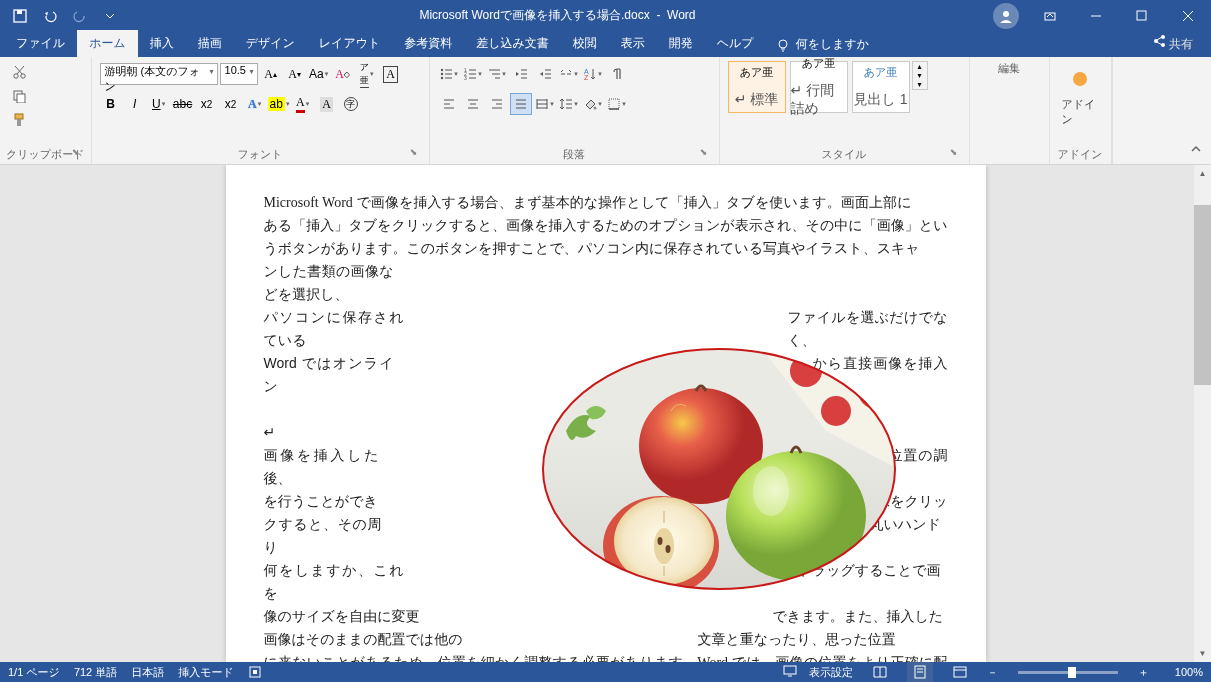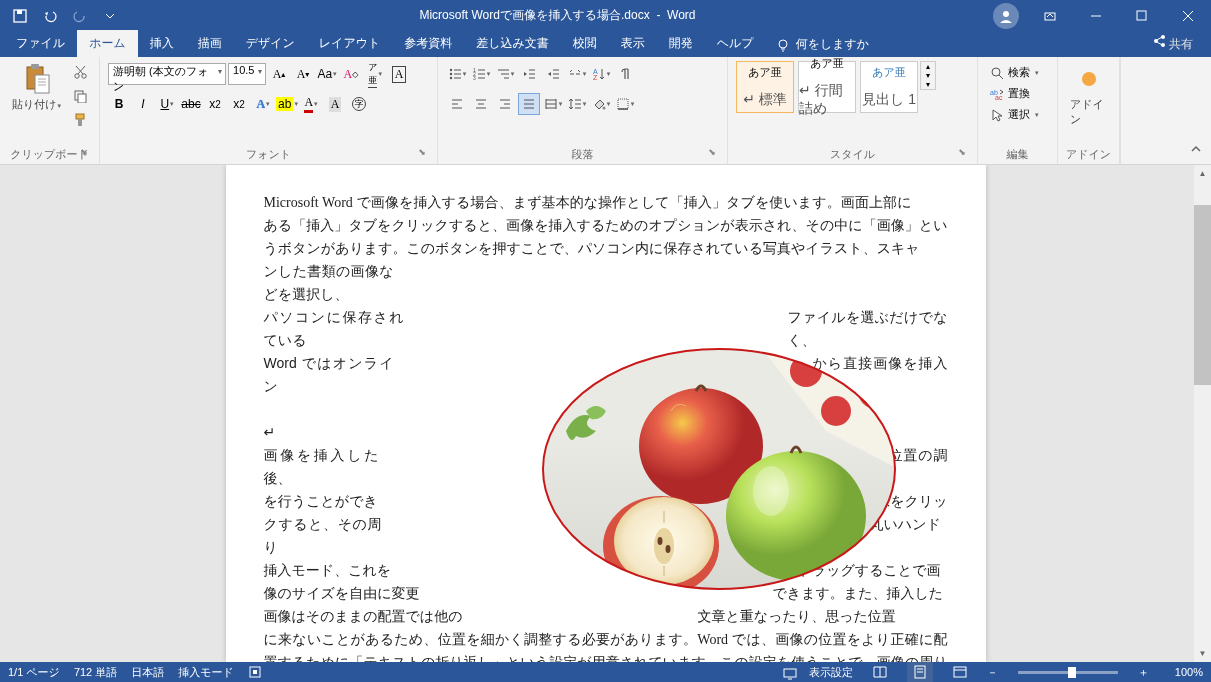--- a/index.html
+++ b/index.html
@@ -161,33 +161,20 @@
         <circle cx="11" cy="11" r="2" fill="#fff"></circle>
         <line x1="5" y1="6" x2="10" y2="3" stroke="#fff"></line>
         <line x1="5" y1="8" x2="10" y2="11" stroke="#fff"></line>
       </svg> <span>共有</span></div>
 </div>
 
 <div class="ribbon">
 
   <div class="group">
     <div class="group-body">
-      <div class="big-btn">
-        <div class="icon-lg">
-            <svg width="28" height="32">
-              <rect x="4" y="4" width="16" height="22" fill="#c98a3a" stroke="#8a5a20"></rect>
-              <rect x="8" y="1" width="8" height="5" rx="1" fill="#999"></rect>
-              <rect x="12" y="12" width="14" height="18" fill="#fff" stroke="#888"></rect>
-              <line x1="15" y1="16" x2="23" y2="16" stroke="#aaa"></line>
-              <line x1="15" y1="19" x2="23" y2="19" stroke="#aaa"></line>
-              <line x1="15" y1="22" x2="23" y2="22" stroke="#aaa"></line>
-            </svg>
-          </div>
-        <div class="lbl dd">貼り付け</div>
-      </div>
       <div class="stack">
         <div class="btn-sm">
             <svg width="14" height="14">
               <circle cx="4" cy="11" r="2.2" fill="none" stroke="#666"></circle>
               <circle cx="11" cy="11" r="2.2" fill="none" stroke="#666"></circle>
               <line x1="5" y1="9" x2="12" y2="1" stroke="#666"></line>
               <line x1="10" y1="9" x2="3" y2="1" stroke="#666"></line>
             </svg>
           </div>
         <div class="btn-sm">
@@ -407,43 +394,20 @@
       <div class="style-more">
           <div>▴</div>
           <div>▾</div>
           <div>▾</div>
         </div>
     </div>
     <div class="group-label"><span>スタイル</span><span class="launcher">⬊</span></div>
   </div>
 
   <div class="group" style="width:80px">
-    <div class="group-body stack" style="padding-top:4px">
-      <div class="edit-item dd">
-          <svg width="14" height="14">
-            <circle cx="6" cy="6" r="4" fill="none" stroke="#555"></circle>
-            <line x1="9" y1="9" x2="13" y2="13" stroke="#555"></line>
-          </svg>
-          <span>検索</span>
-        </div>
-      <div class="edit-item">
-          <svg width="14" height="14">
-            <text x="0" y="8" font-size="7" fill="#3a7bd5">ab</text>
-            <text x="5" y="13" font-size="7" fill="#c44">ac</text>
-            <path d="M10 3 L13 5 L10 7" fill="none" stroke="#555"></path>
-          </svg>
-          <span>置換</span>
-        </div>
-      <div class="edit-item dd">
-          <svg width="14" height="14">
-            <path d="M3 2 L3 12 L6 9 L8 13 L10 12 L8 8 L12 8 Z" fill="#fff" stroke="#555"></path>
-          </svg>
-          <span>選択</span>
-        </div>
-    </div>
     <div class="group-label">編集</div>
   </div>
 
   <div class="group" style="width:62px">
     <div class="group-body">
       <div class="big-btn">
         <div class="icon-lg">
             <svg width="20" height="20">
               <circle cx="10" cy="10" r="7" fill="#f4a742"></circle>
             </svg>
@@ -528,21 +492,21 @@
       <div class="img-float" style="float:right;clear:right;height:0;width:0"></div>
       Microsoft Word で画像を挿入する場合、まず基本的な操作として「挿入」タブを使います。画面上部にある「挿入」タブをクリックすると、画像を挿入するためのオプションが表示され、その中に「画像」というボタンがあります。このボタンを押すことで、パソコン内に保存されている写真やイラスト、スキャ<span style="display:inline-block;width:0"></span>
       <span style="float:left;width:130px">ンした書類の画像などを選択し、</span><br style="clear:both">
       <span style="float:right;width:160px;text-align:justify">ファイルを選ぶだけでなく、</span><span style="float:left;width:140px">パソコンに保存されている</span><br style="clear:both">
       <span style="float:left;width:130px">Word ではオンライン</span><span style="float:right;width:135px;text-align:justify">から直接画像を挿入す</span><br style="clear:both">
       <br style="clear:both">
       <span style="float:left;width:20px">↵</span><br style="clear:both">
       <span style="float:left;width:115px">画像を挿入した後、</span><span style="float:right;width:120px;text-align:justify">サイズや位置の調整</span><br style="clear:both">
       <span style="float:left;width:115px">を行うことができ</span><span style="float:right;width:128px;text-align:justify">ます。画像をクリッ</span><br style="clear:both">
       <span style="float:left;width:118px">クすると、その周り</span><span style="float:right;width:135px;text-align:justify">に小さな丸いハンド</span><br style="clear:both">
-      <span style="float:left;width:140px">挿入モード、これを</span><span style="float:right;width:150px;text-align:justify">ドラッグすることで画</span><br style="clear:both">
+      <span style="float:left;width:140px">何をしますか、これを</span><span style="float:right;width:150px;text-align:justify">ドラッグすることで画</span><br style="clear:both">
       <span style="float:left;width:165px">像のサイズを自由に変更</span><span style="float:right;width:175px;text-align:justify">できます。また、挿入した</span><br style="clear:both">
       <span style="float:left;width:205px">画像はそのままの配置では他の</span><span style="float:right;width:250px;text-align:justify">文章と重なったり、思った位置</span><br style="clear:both">
       に来ないことがあるため、位置を細かく調整する必要があります。Word では、画像の位置をより正確に配置するために「テキストの折り返し」という設定が用意されています。この設定を使うことで、画像の周りにテキストがどのように配置されるかを調整でき、画像が文章と一緒に見やすくレイアウトされるようになります。↵
     </div>
   </div>
   <div class="scroll-v">
     <div class="arr" style="top:0">▲</div>
     <div class="thumb"></div>
     <div class="arr" style="bottom:0">▼</div>
   </div>
@@ -553,21 +517,21 @@
   <span>712 単語</span>
   <span>日本語</span>
   <span>挿入モード</span>
   <span>
       <svg width="14" height="14">
         <rect x="2" y="2" width="10" height="10" fill="none" stroke="#fff"></rect>
         <rect x="5" y="5" width="4" height="4" fill="#fff"></rect>
       </svg>
     </span>
   <div class="spacer"></div>
-  <span style="display:flex;align-items:flex-end;gap:12px">
+  <span style="display:flex;align-items:flex-start;gap:12px">
       <svg width="14" height="12">
         <rect x="1" y="1" width="12" height="8" fill="none" stroke="#fff"></rect>
         <line x1="5" y1="11" x2="9" y2="11" stroke="#fff"></line>
       </svg>
       <span>表示設定</span>
     </span>
   <div class="view-btn">
       <svg width="16" height="14">
         <path d="M2 2 L8 2 L8 12 L2 12 Z M8 2 L14 2 L14 12 L8 12" fill="none" stroke="#fff"></path>
       </svg>

